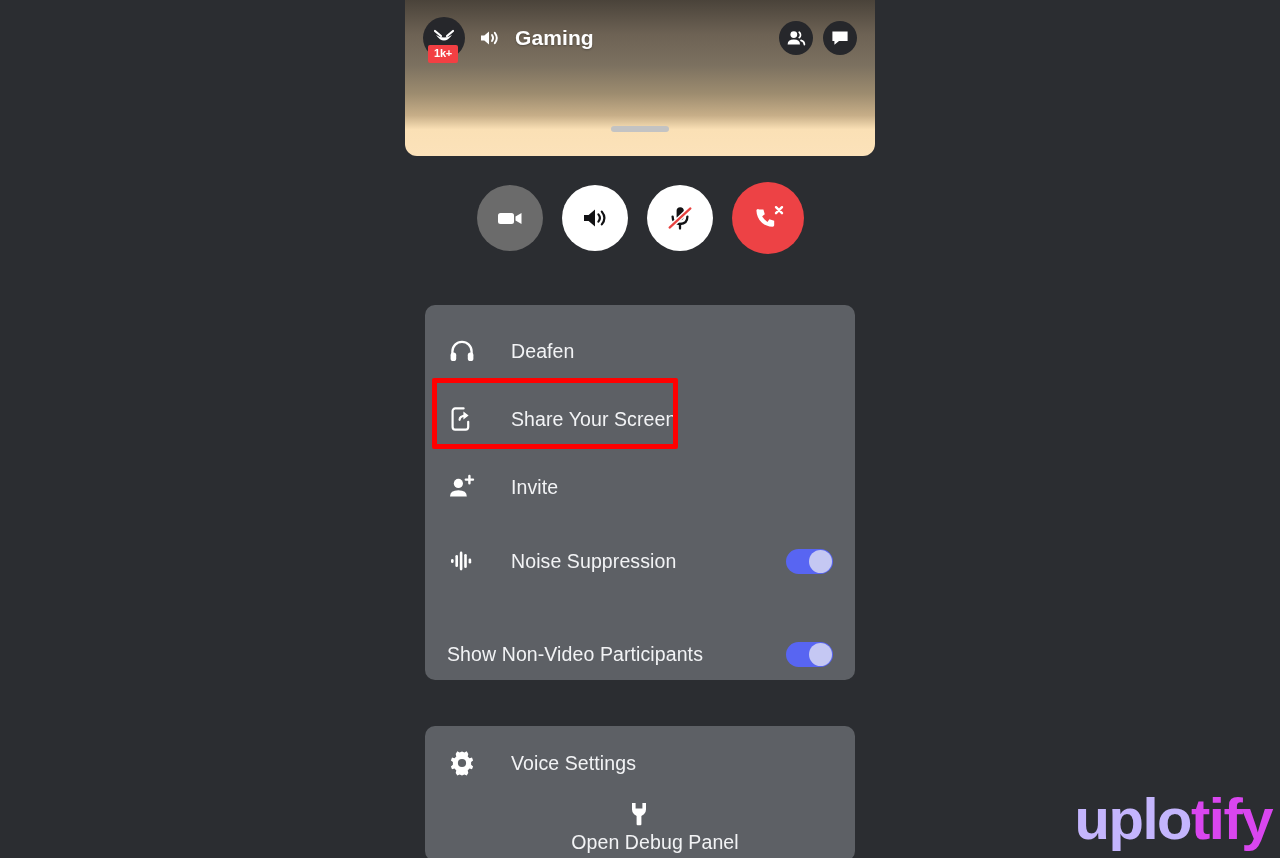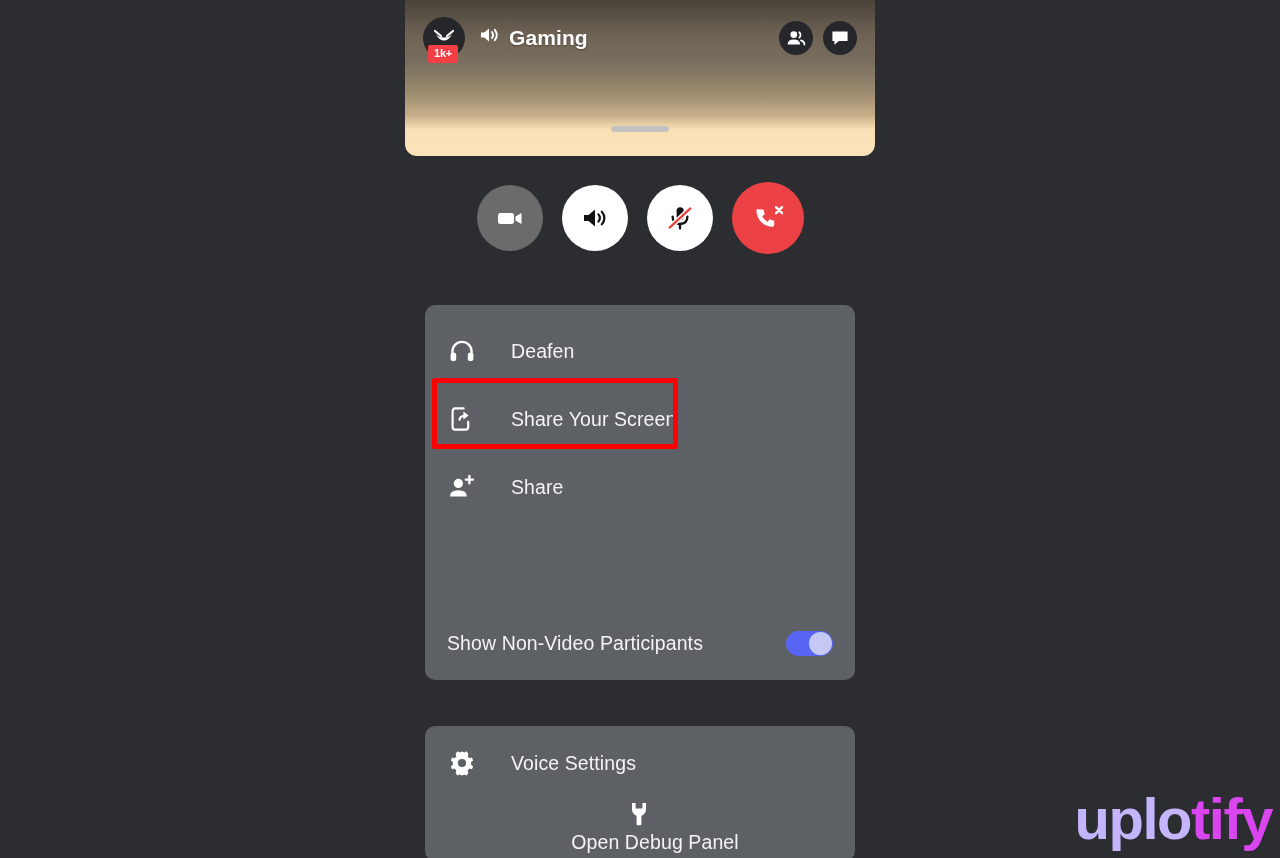--- a/index.html
+++ b/index.html
@@ -61,21 +61,21 @@
   .badge-1k {
     position: absolute; left: 5px; bottom: -4px;
     background: #f23f43; color: #fff;
     font-size: 11px; font-weight: bold;
     line-height: 1;
     padding: 3px 6px 4px 6px;
     border-radius: 2px;
     letter-spacing: -0.2px;
   }
   .chan-name-wrap {
-    display: flex; align-items: flex-start; gap: 8px;
+    display: flex; align-items: center; gap: 14px;
     margin-left: 14px;
   }
   .chan-name {
     color: #fff; font-size: 21px; font-weight: bold;
     letter-spacing: 0.1px;
     text-shadow: 0 1px 2px rgba(0,0,0,.3);
   }
   .header-right {
     margin-left: auto;
     display: flex; align-items: center; gap: 10px;
@@ -144,21 +144,21 @@
     white-space: nowrap;
   }
   .row.no-icon .label { margin-left: 0; }
   .row .spacer { flex: 1 1 auto; }
 
   
   #row-deafen   { position: absolute; top: 12px;  left: 0; right: 0; }
   #row-share    { position: absolute; top: 80px;  left: 0; right: 0; }
   #row-invite   { position: absolute; top: 148px; left: 0; right: 0; }
   #row-noise    { position: absolute; top: 222px; left: 0; right: 0; }
-  #row-nonvideo { position: absolute; top: 304px; left: 0; right: 0; padding-left: 22px; }
+  #row-nonvideo { position: absolute; top: 315px; left: 0; right: 0; padding-left: 22px; }
   #row-voice    { position: absolute; top: 3px;   left: 0; right: 0; }
   #row-debug    { position: absolute; top: 71px;  left: 0; right: 0; flex-direction: column; }
 
   
   .toggle {
     width: 47px; height: 25px;
     border-radius: 13px;
     background: #5865f2;
     position: relative;
     flex: 0 0 auto;
@@ -318,23 +318,39 @@
     </div>
 
     <div class="row" id="row-invite">
       <span class="ico">
         <svg width="28" height="26" viewBox="0 0 28 26">
           <circle cx="10.4" cy="9.4" r="4.6" fill="#fff"></circle>
           <path d="M2 22.6 q0 -6.4 8.4 -6.4 q8.4 0 8.4 6.4 Z" fill="#fff"></path>
           <path d="M21.4 2 v7.2 M17.8 5.6 h7.2" stroke="#fff" stroke-width="2.4" stroke-linecap="round"></path>
         </svg>
       </span>
-      <span class="label">Share</span>
-    </div>
-
+      <span class="label">Invite</span>
+    </div>
+
+    <div class="row" id="row-noise">
+      <span class="ico">
+        <svg width="26" height="22" viewBox="0 0 26 22">
+          <rect x="2" y="9" width="2.6" height="4" rx="1.3" fill="#fff"></rect>
+          <rect x="6.4" y="5" width="2.6" height="12" rx="1.3" fill="#fff"></rect>
+          <rect x="10.8" y="1.6" width="2.6" height="18.8" rx="1.3" fill="#fff"></rect>
+          <rect x="15.2" y="4" width="2.6" height="14" rx="1.3" fill="#fff"></rect>
+          <rect x="19.6" y="8.4" width="2.6" height="5.2" rx="1.3" fill="#fff"></rect>
+        </svg>
+      </span>
+      <span class="label">Noise Suppression</span>
+      <span class="spacer"></span>
+      <span class="toggle">
+        <span class="knob"></span>
+      </span>
+    </div>
 
     <div class="row no-icon" id="row-nonvideo">
       <span class="label">Show Non-Video Participants</span>
       <span class="spacer"></span>
       <span class="toggle">
         <span class="knob"></span>
       </span>
     </div>
   </div>
 

